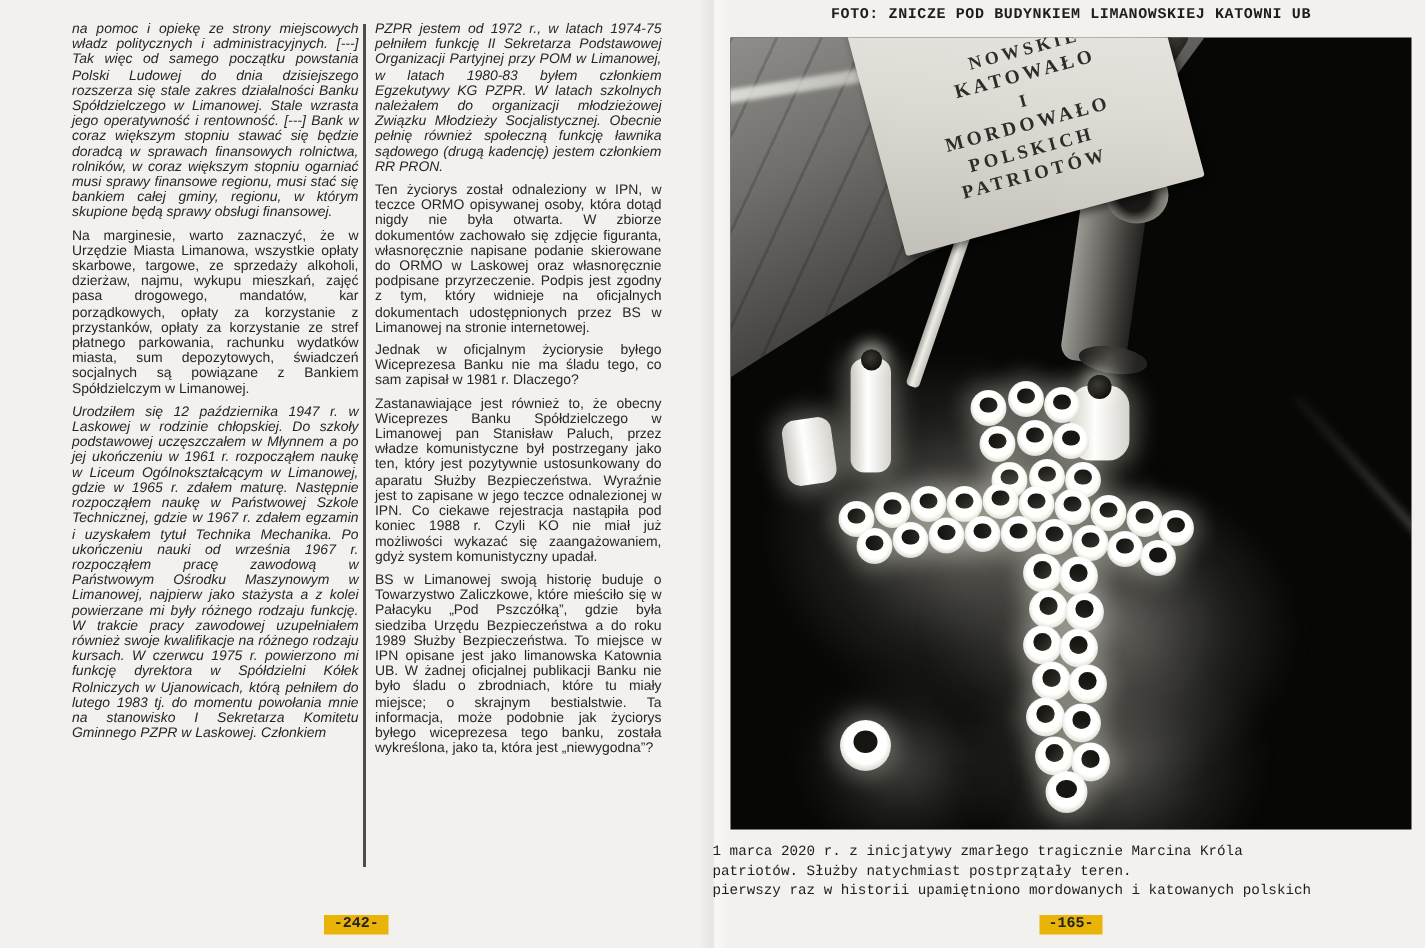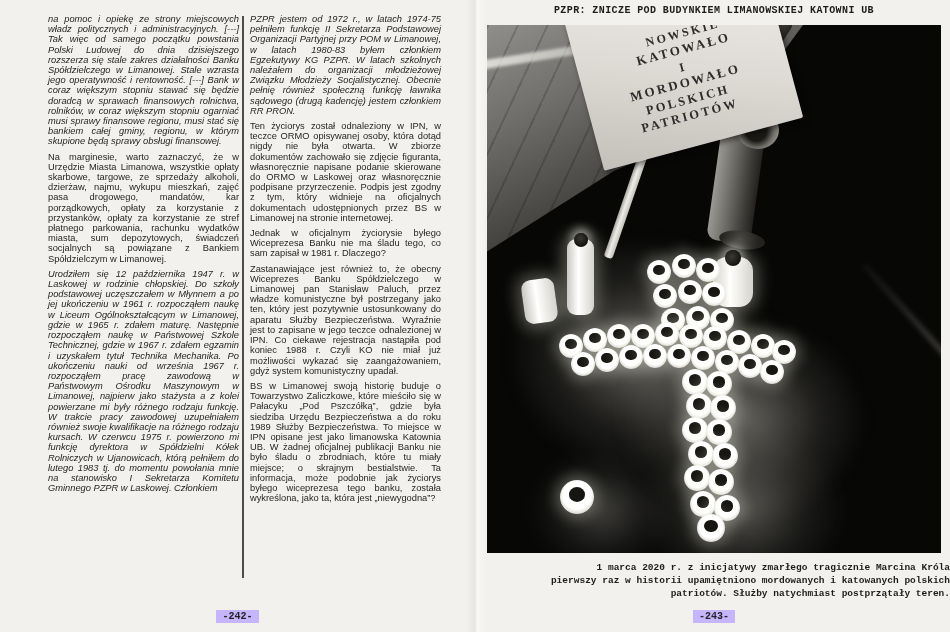--- a/index.html
+++ b/index.html
@@ -18,28 +18,28 @@
   
   .col{position:absolute;top:14px;width:191px;font-size:9.3px;line-height:10.2px;
     text-align:justify;hyphens:auto;-webkit-hyphens:auto;}
   #col1{left:48px;}
   #col2{left:250px;}
   .col p{margin:0 0 5px 0;}
   .col p.it{font-style:italic;}
   .col-divider{position:absolute;left:242px;top:16px;width:2px;height:562px;background:#4e4d4b;}
   .pagenum{position:absolute;left:0;width:100%;text-align:center;top:611px;
     font-family:"Liberation Mono","DejaVu Sans Mono",monospace;font-weight:bold;font-size:10px;color:#222;}
-  .pagenum span{background:#c4b5fd;padding:1px 6px;}
+  .pagenum span{background:#eab308;padding:1px 6px;}
   #page-right .pagenum{left:12px;width:454px;}
   
   .photo-header{position:absolute;left:12px;top:5px;width:454px;text-align:center;
     font-family:"Liberation Mono","DejaVu Sans Mono",monospace;font-weight:bold;font-size:10px;
     letter-spacing:.4px;color:#1d1d1d;white-space:nowrap;}
-  .photo-caption{position:absolute;left:0px;top:561px;width:475px;text-align:right;
-    font-family:"Liberation Mono","DejaVu Sans Mono",monospace;font-weight:bold;font-size:9.5px;
+  .photo-caption{position:absolute;left:0px;top:561px;width:475px;text-align:left;
+    font-family:"Liberation Mono","DejaVu Sans Mono",monospace;font-weight:normal;font-size:9.5px;
     line-height:13px;color:#1d1d1d;}
   
   .photo{position:absolute;left:12px;top:25px;width:454px;height:528px;overflow:hidden;
     background:#070706;}
   .wall{position:absolute;left:0;top:0;width:316px;height:236px;z-index:1;
     background:
       repeating-linear-gradient(115deg,rgba(0,0,0,.16) 0 2px,rgba(0,0,0,0) 2px 27px),
       linear-gradient(155deg,#8f8e8b 0%,#6f6e6b 28%,#514f4c 50%,#343330 70%,#141412 90%);
     clip-path:polygon(0 0,100% 0,78% 40%,40% 62%,0 96%);}
   .wall-streak{position:absolute;left:-12px;top:16px;width:260px;height:9px;z-index:2;
@@ -112,21 +112,21 @@
     <p>Jednak w oficjalnym życiorysie byłego Wiceprezesa Banku nie ma śladu tego, co sam zapisał w 1981 r. Dlaczego?</p>
     <p>Zastanawiające jest również to, że obecny Wiceprezes Banku Spółdzielczego w Limanowej pan Stanisław Paluch, przez władze komunistyczne był postrzegany jako ten, który jest pozytywnie ustosunkowany do aparatu Służby Bezpieczeństwa. Wyraźnie jest to zapisane w jego teczce odnalezionej w IPN. Co ciekawe rejestracja nastąpiła pod koniec 1988 r. Czyli KO nie miał już możliwości wykazać się zaangażowaniem, gdyż system komunistyczny upadał.</p>
     <p>BS w Limanowej swoją historię buduje o Towarzystwo Zaliczkowe, które mieściło się w Pałacyku „Pod Pszczółką”, gdzie była siedziba Urzędu Bezpieczeństwa a do roku 1989 Służby Bezpieczeństwa. To miejsce w IPN opisane jest jako limanowska Katownia UB. W żadnej oficjalnej publikacji Banku nie było śladu o zbrodniach, które tu miały miejsce; o skrajnym bestialstwie. Ta informacja, może podobnie jak życiorys byłego wiceprezesa tego banku, została wykreślona, jako ta, która jest „niewygodna”?</p>
   </div>
   <div class="pagenum"><span>-242-</span></div>
 </div>
 
 <div class="gutter"></div>
 
 <div class="page" id="page-right">
-  <div class="photo-header">PZPR: ZNICZE POD BUDYNKIEM LIMANOWSKIEJ KATOWNI UB</div>
+  <div class="photo-header">FOTO: ZNICZE POD BUDYNKIEM LIMANOWSKIEJ KATOWNI UB</div>
 
   <div class="photo">
     <div class="wall"></div>
     <div class="wall-streak"></div>
     <div class="streak-br"></div>
 
     <div class="haze" style="left:20px;top:210px;width:270px;height:240px;"></div>
     <div class="haze" style="left:130px;top:290px;width:250px;height:210px;"></div>
     <div class="haze" style="left:150px;top:400px;width:210px;height:170px;opacity:.8;"></div>
     <div class="haze" style="left:40px;top:420px;width:150px;height:130px;opacity:.6;"></div>
@@ -197,17 +197,17 @@
         <div class="candle-dot" style="left: 221px; top: 444px; width: 26px; height: 26px;"></div>
         <div class="candle-dot" style="left: 203px; top: 466px; width: 26px; height: 26px;"></div>
         <div class="candle-dot" style="left: 227px; top: 470px; width: 26px; height: 26px;"></div>
         <div class="candle-dot" style="left: 210px; top: 489px; width: 28px; height: 28px;"></div>
         <div class="candle-dot" style="left: 73px; top: 455px; width: 34px; height: 34px;"></div>
       </div>
   </div>
 
   <div class="photo-caption">
     <div>1 marca 2020 r. z inicjatywy zmarłego tragicznie Marcina Króla</div>
+    <div>patriotów. Służby natychmiast postprzątały teren.</div>
     <div>pierwszy raz w historii upamiętniono mordowanych i katowanych polskich</div>
-    <div>patriotów. Służby natychmiast postprzątały teren.</div>
-  </div>
-  <div class="pagenum"><span>-243-</span></div>
+  </div>
+  <div class="pagenum"><span>-165-</span></div>
 </div>
 
 </body></html>

